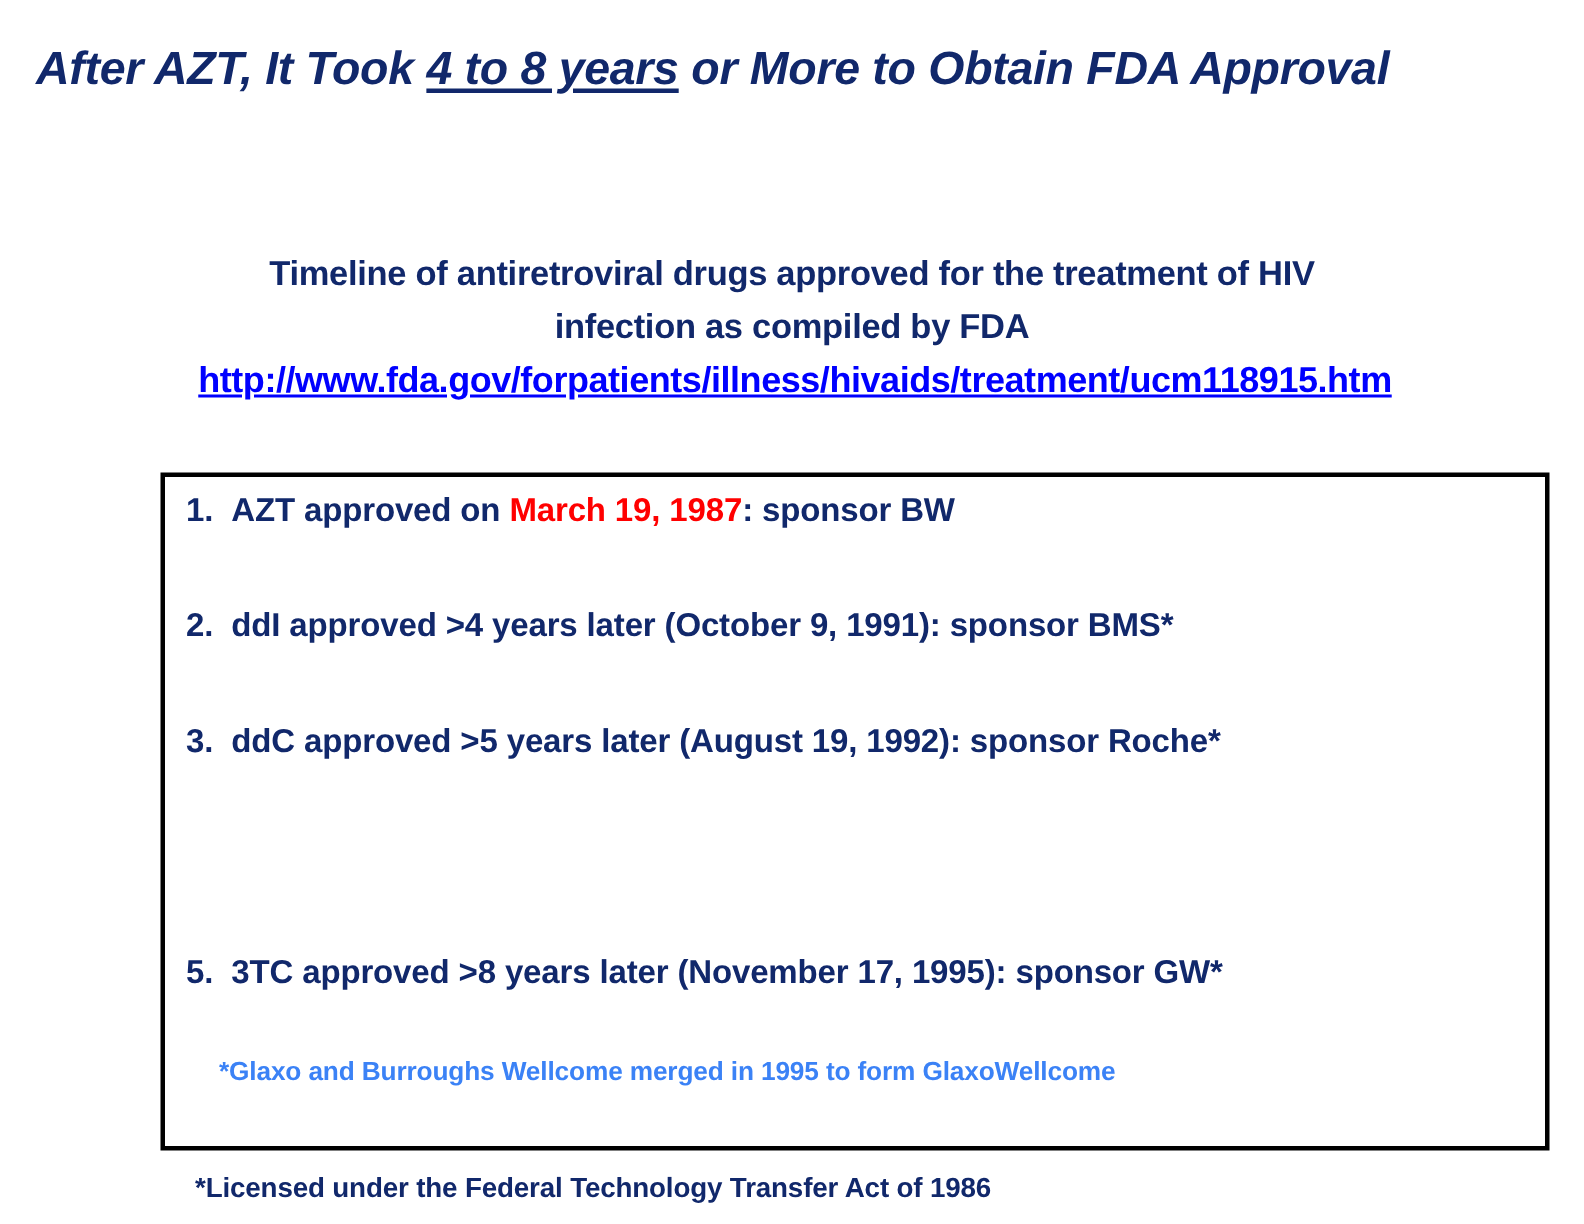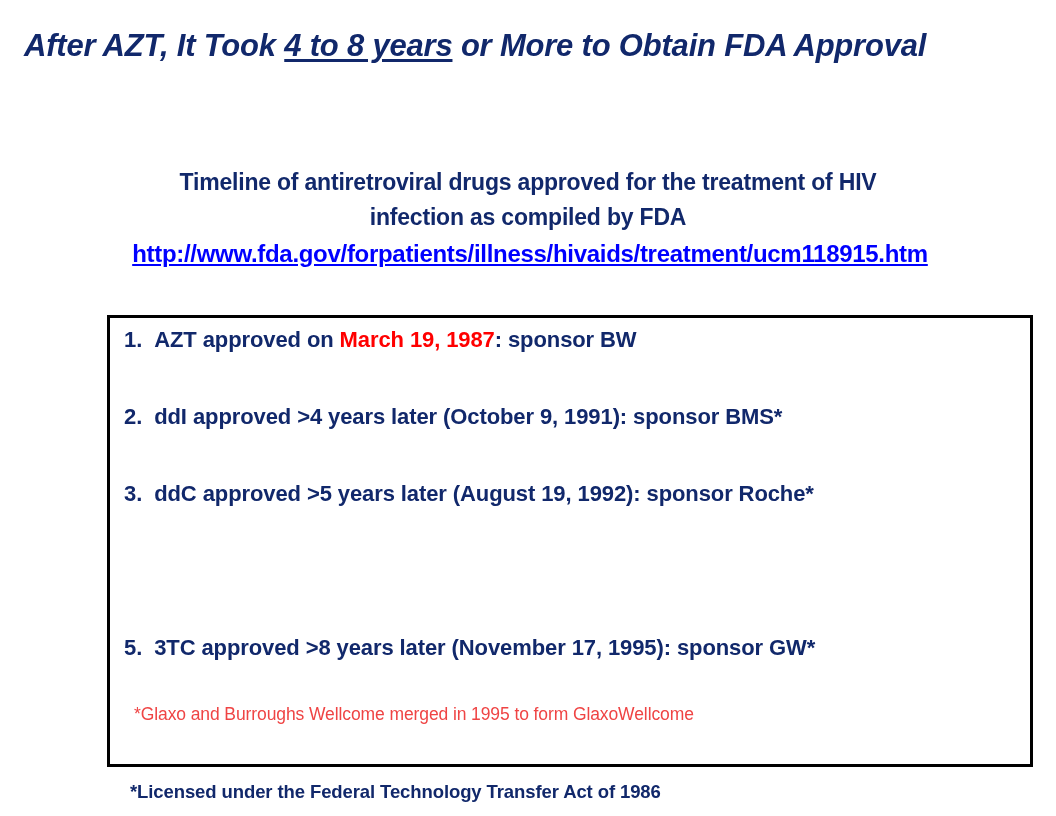--- a/index.html
+++ b/index.html
@@ -102,25 +102,25 @@
   .item .red { color: #ff0000; }
 
   .i1 { top: 9px; }
   .i2 { top: 86px; }
   .i3 { top: 163px; }
   .i4 { top: 240px; }
   .i5 { top: 317px; }
 
   .box-footnote {
     position: absolute;
-    left: 24px;
+    left: 36px;
     top: 386px;
     font-size: 17.5px;
-    font-weight: normal;
-    color: #ef4444;
+    font-weight: bold;
+    color: #3b82f6;
     white-space: nowrap;
     letter-spacing: -0.1px;
   }
 
   
   .footer-note {
     position: absolute;
     left: 130px;
     top: 757px;
     font-size: 18.5px;

